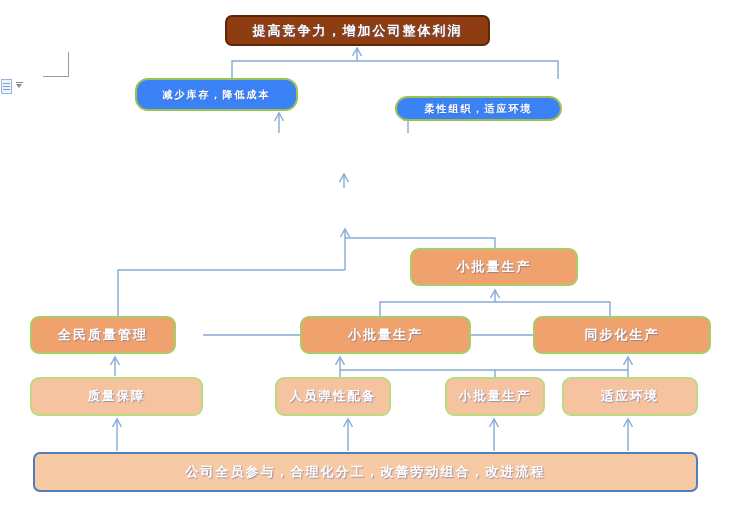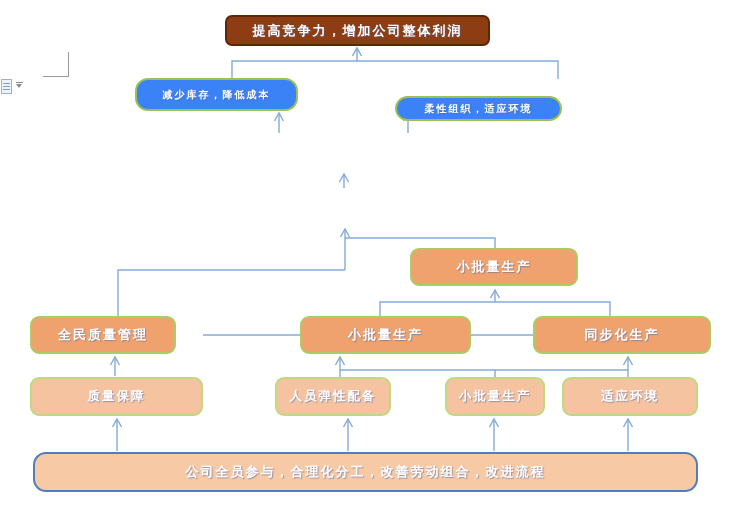--- a/index.html
+++ b/index.html
@@ -11,21 +11,21 @@
   .node {
     position:absolute; display:flex; align-items:center; justify-content:center;
     text-align:left; color:#ffffff; font-weight:bold; letter-spacing:2px;
     box-sizing:border-box; cursor:default;
   }
   .node span { text-shadow:1px 1px 1px rgba(84,100,160,0.55); white-space:nowrap; }
   .tier-root    { background:#8E3D12; border:2px solid #5E2608; border-radius:7px; font-size:13px; }
   .tier-orange  { background:#3b82f6; border:2px solid #9BC152; border-radius:13px; font-size:10px; }
   .tier-salmon  { background:#F0A26E; border:2px solid #A9CC66; border-radius:9px; font-size:13px; }
   .tier-peach   { background:#F5C3A0; border:2px solid #BCDA80; border-radius:9px; font-size:12.5px; }
-  .tier-foundation { background:#F7C9A5; border:2px solid #4F7DBE; border-radius:13px; font-size:13px; }
+  .tier-foundation { background:#F7C9A5; border:2px solid #4F7DBE; border-radius:7px; font-size:13px; }
   
   .corner-v { position:absolute; left:68px; top:52px; width:1px; height:25px; background:#9a9a9a; }
   .corner-h { position:absolute; left:43px; top:76px; width:26px; height:1px; background:#9a9a9a; }
   .paste-btn { position:absolute; left:1px; top:79px; width:30px; height:18px; display:flex; align-items:flex-start; gap:4px; cursor:pointer; }
   .clip-icon { width:11px; height:15px; background:#eef3fb; border:1px solid #9ab3dc; position:relative; box-sizing:border-box; }
   .clip-icon i { position:absolute; left:1px; right:1px; height:1px; background:#7d9fd0; display:block; }
   .clip-icon i:nth-child(1){ top:3px; } .clip-icon i:nth-child(2){ top:6px; } .clip-icon i:nth-child(3){ top:9px; }
   .dd-arrow { margin-top:5px; width:0; height:0; border-left:3px solid transparent; border-right:3px solid transparent; border-top:4px solid #8a8a8a; position:relative; }
   .dd-bar { position:absolute; margin-top:3px; width:7px; height:1px; background:#8a8a8a; }
 </style>

